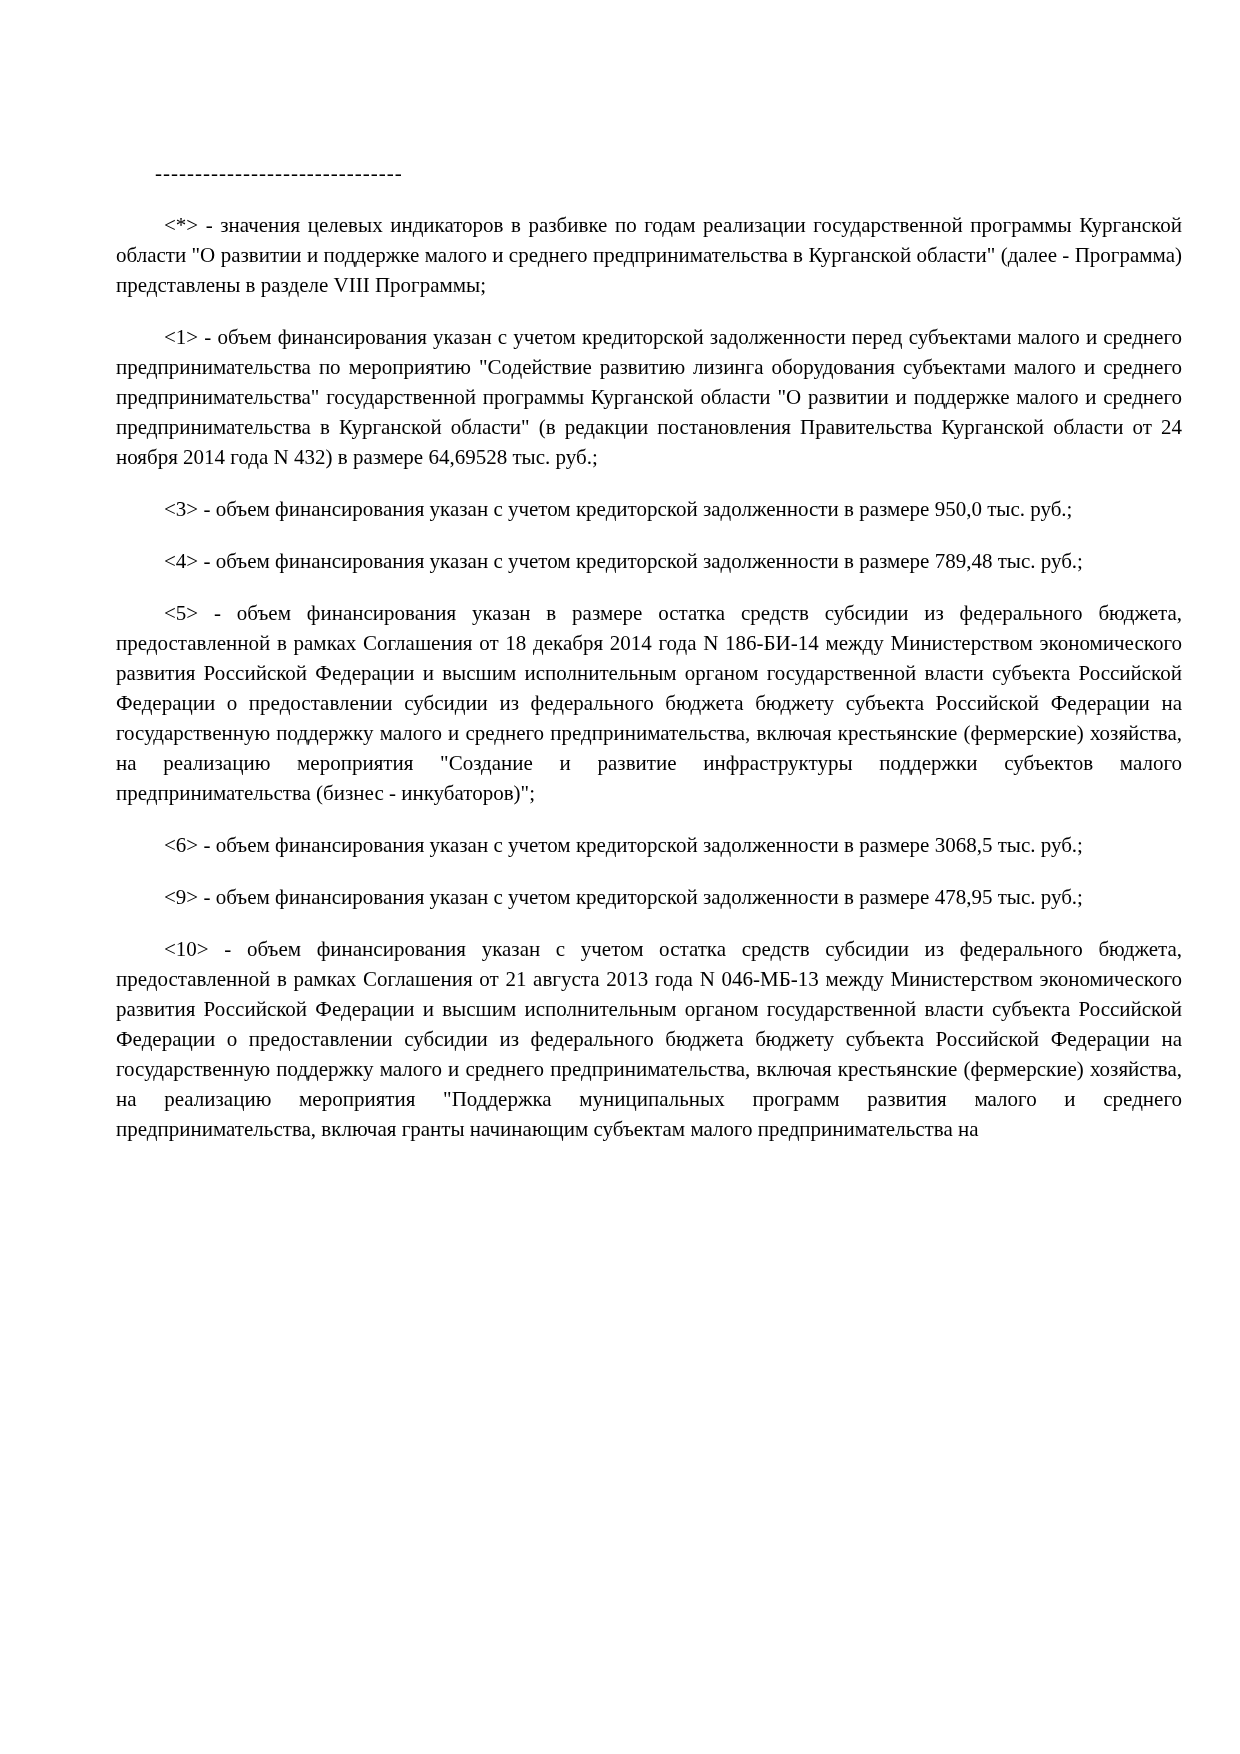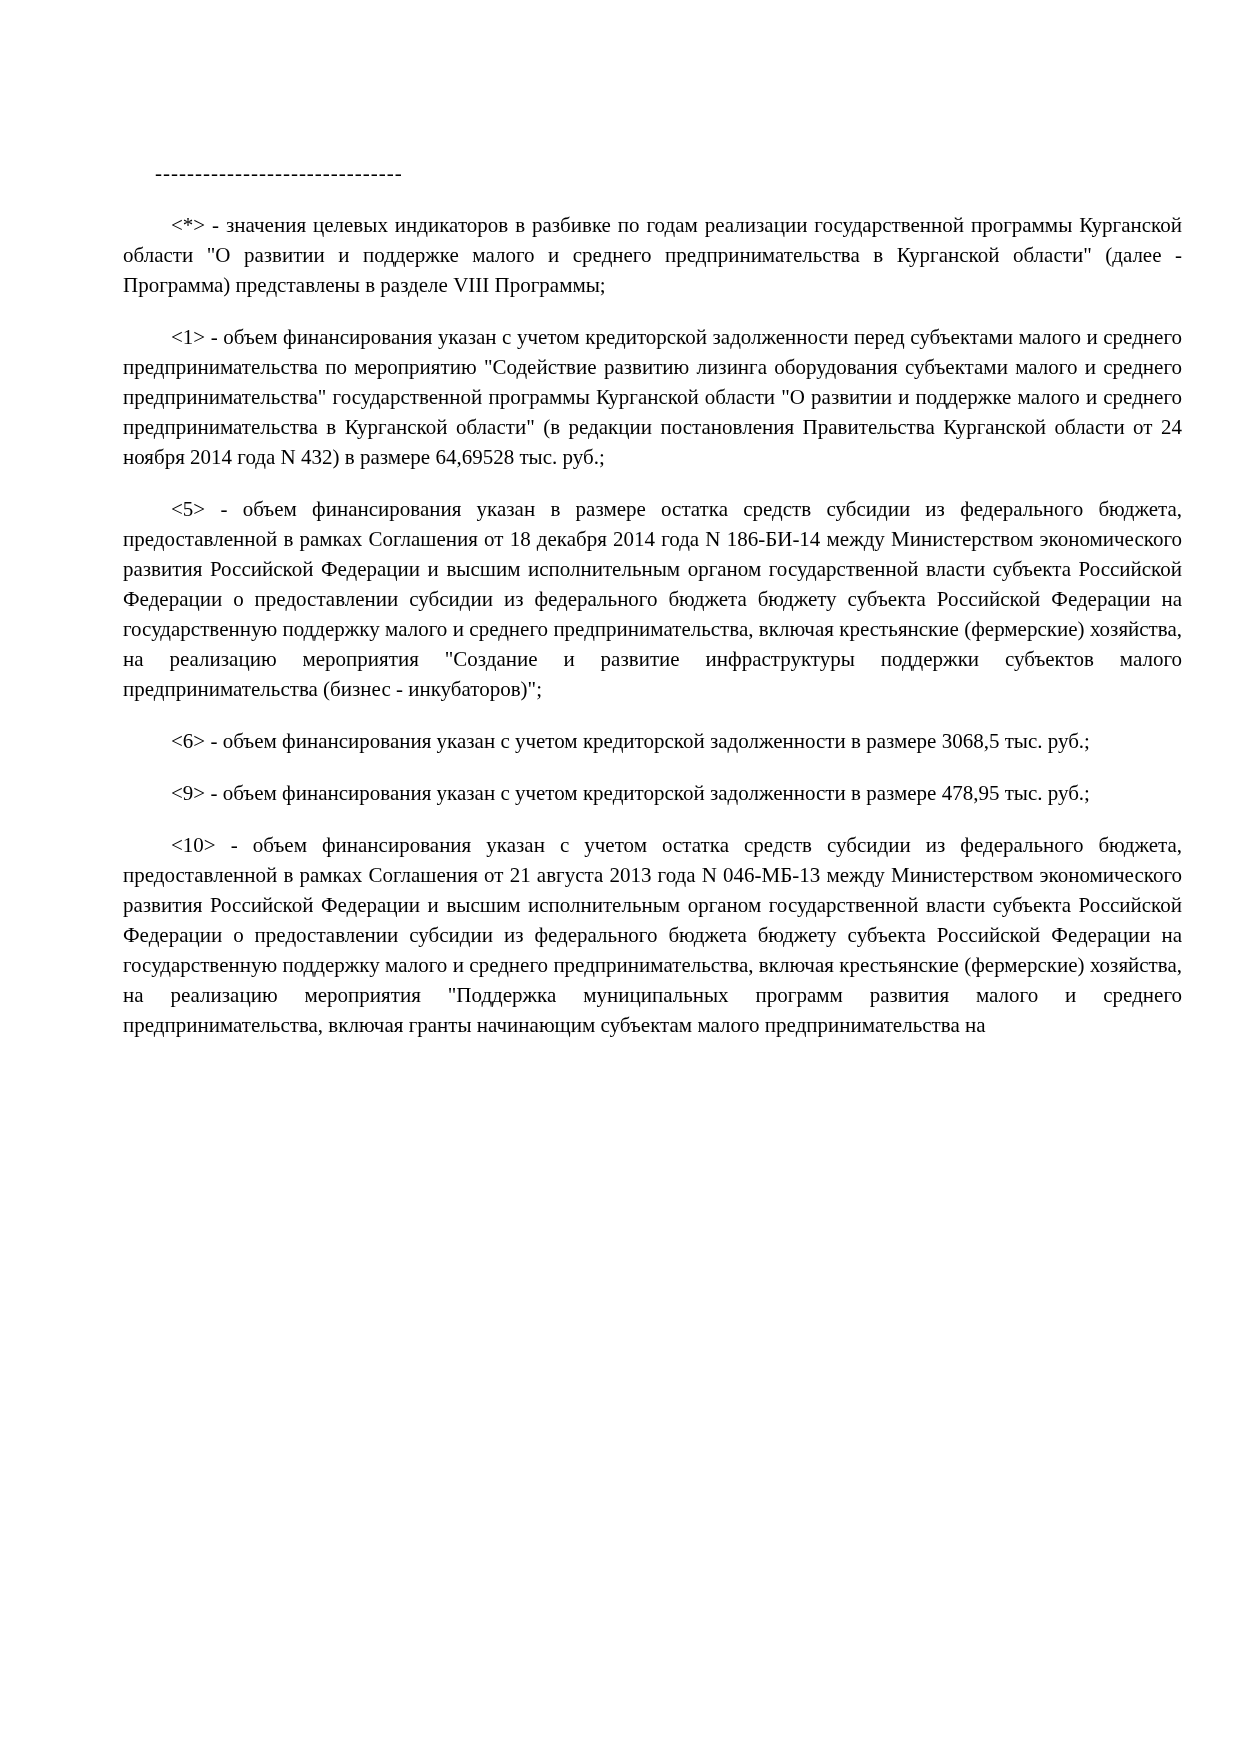--- a/index.html
+++ b/index.html
@@ -20,29 +20,31 @@
     color: #000000;
     overflow: hidden;
   }
   .separator {
     margin: 0 0 22px 0;
     text-indent: 48px;
     letter-spacing: 1px;
     white-space: nowrap;
   }
   .para {
-    margin: 0 0 22px 16px;
+    margin: 0 0 22px 9px;
     text-indent: 48px;
     text-align: justify;
   }
 </style>
 </head>
 <body>
 
 <div class="page">
   <p class="separator">-------------------------------</p>
   <p class="para">&lt;*&gt; - значения целевых индикаторов в разбивке по годам реализации государственной программы Курганской области "О развитии и поддержке малого и среднего предпринимательства в Курганской области" (далее - Программа) представлены в разделе VIII Программы;</p>
   <p class="para">&lt;1&gt; - объем финансирования указан с учетом кредиторской задолженности перед субъектами малого и среднего предпринимательства по мероприятию "Содействие развитию лизинга оборудования субъектами малого и среднего предпринимательства" государственной программы Курганской области "О развитии и поддержке малого и среднего предпринимательства в Курганской области" (в редакции постановления Правительства Курганской области от 24 ноября 2014 года N 432) в размере 64,69528 тыс. руб.;</p>
+  <p class="para">&lt;3&gt; - объем финансирования указан с учетом кредиторской задолженности в размере 950,0 тыс. руб.;</p>
+  <p class="para">&lt;4&gt; - объем финансирования указан с учетом кредиторской задолженности в размере 789,48 тыс. руб.;</p>
   <p class="para">&lt;5&gt; - объем финансирования указан в размере остатка средств субсидии из федерального бюджета, предоставленной в рамках Соглашения от 18 декабря 2014 года N 186-БИ-14 между Министерством экономического развития Российской Федерации и высшим исполнительным органом государственной власти субъекта Российской Федерации о предоставлении субсидии из федерального бюджета бюджету субъекта Российской Федерации на государственную поддержку малого и среднего предпринимательства, включая крестьянские (фермерские) хозяйства, на реализацию мероприятия "Создание и развитие инфраструктуры поддержки субъектов малого предпринимательства (бизнес - инкубаторов)";</p>
   <p class="para">&lt;6&gt; - объем финансирования указан с учетом кредиторской задолженности в размере 3068,5 тыс. руб.;</p>
   <p class="para">&lt;9&gt; - объем финансирования указан с учетом кредиторской задолженности в размере 478,95 тыс. руб.;</p>
   <p class="para">&lt;10&gt; - объем финансирования указан с учетом остатка средств субсидии из федерального бюджета, предоставленной в рамках Соглашения от 21 августа 2013 года N 046-МБ-13 между Министерством экономического развития Российской Федерации и высшим исполнительным органом государственной власти субъекта Российской Федерации о предоставлении субсидии из федерального бюджета бюджету субъекта Российской Федерации на государственную поддержку малого и среднего предпринимательства, включая крестьянские (фермерские) хозяйства, на реализацию мероприятия "Поддержка муниципальных программ развития малого и среднего предпринимательства, включая гранты начинающим субъектам малого предпринимательства на</p>
 </div>
 
 </body></html>

